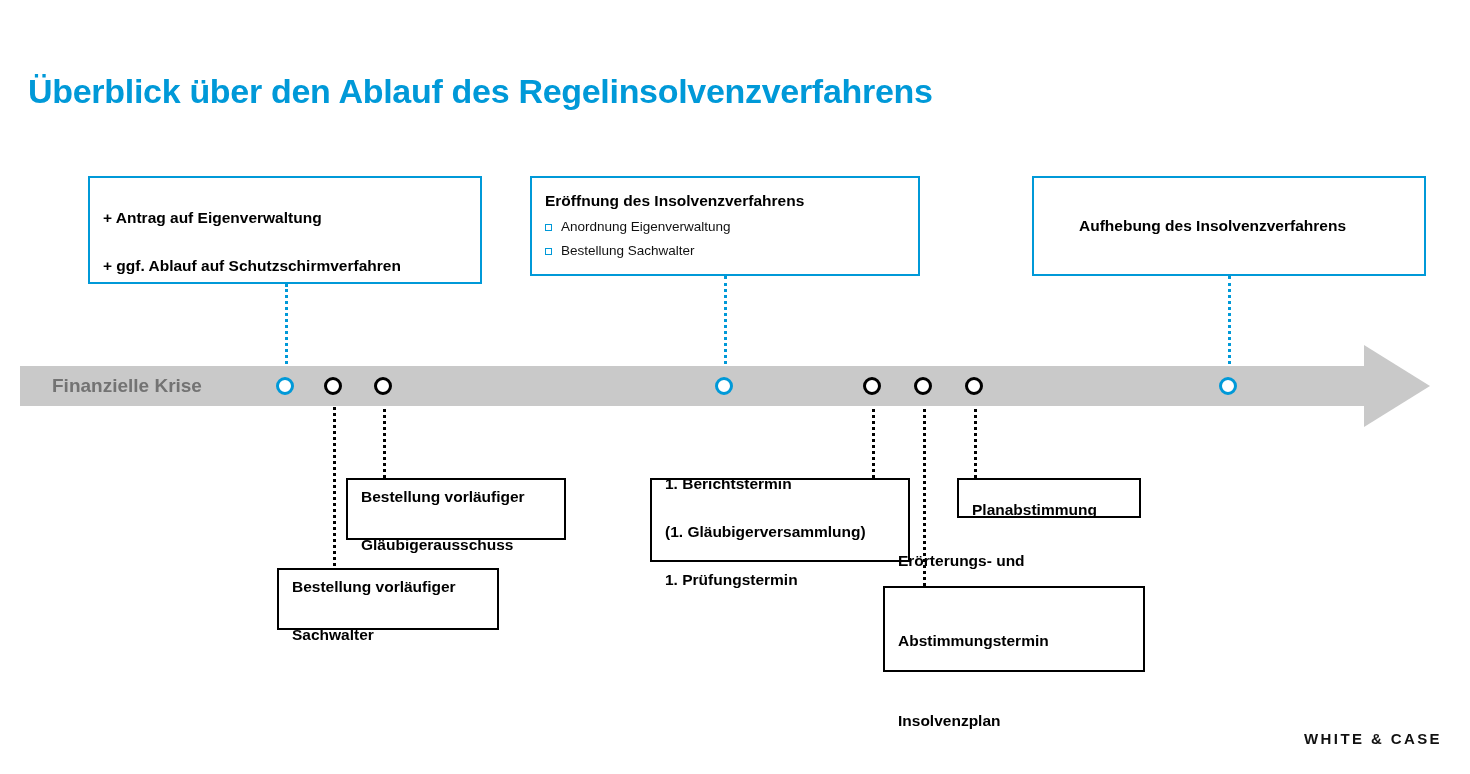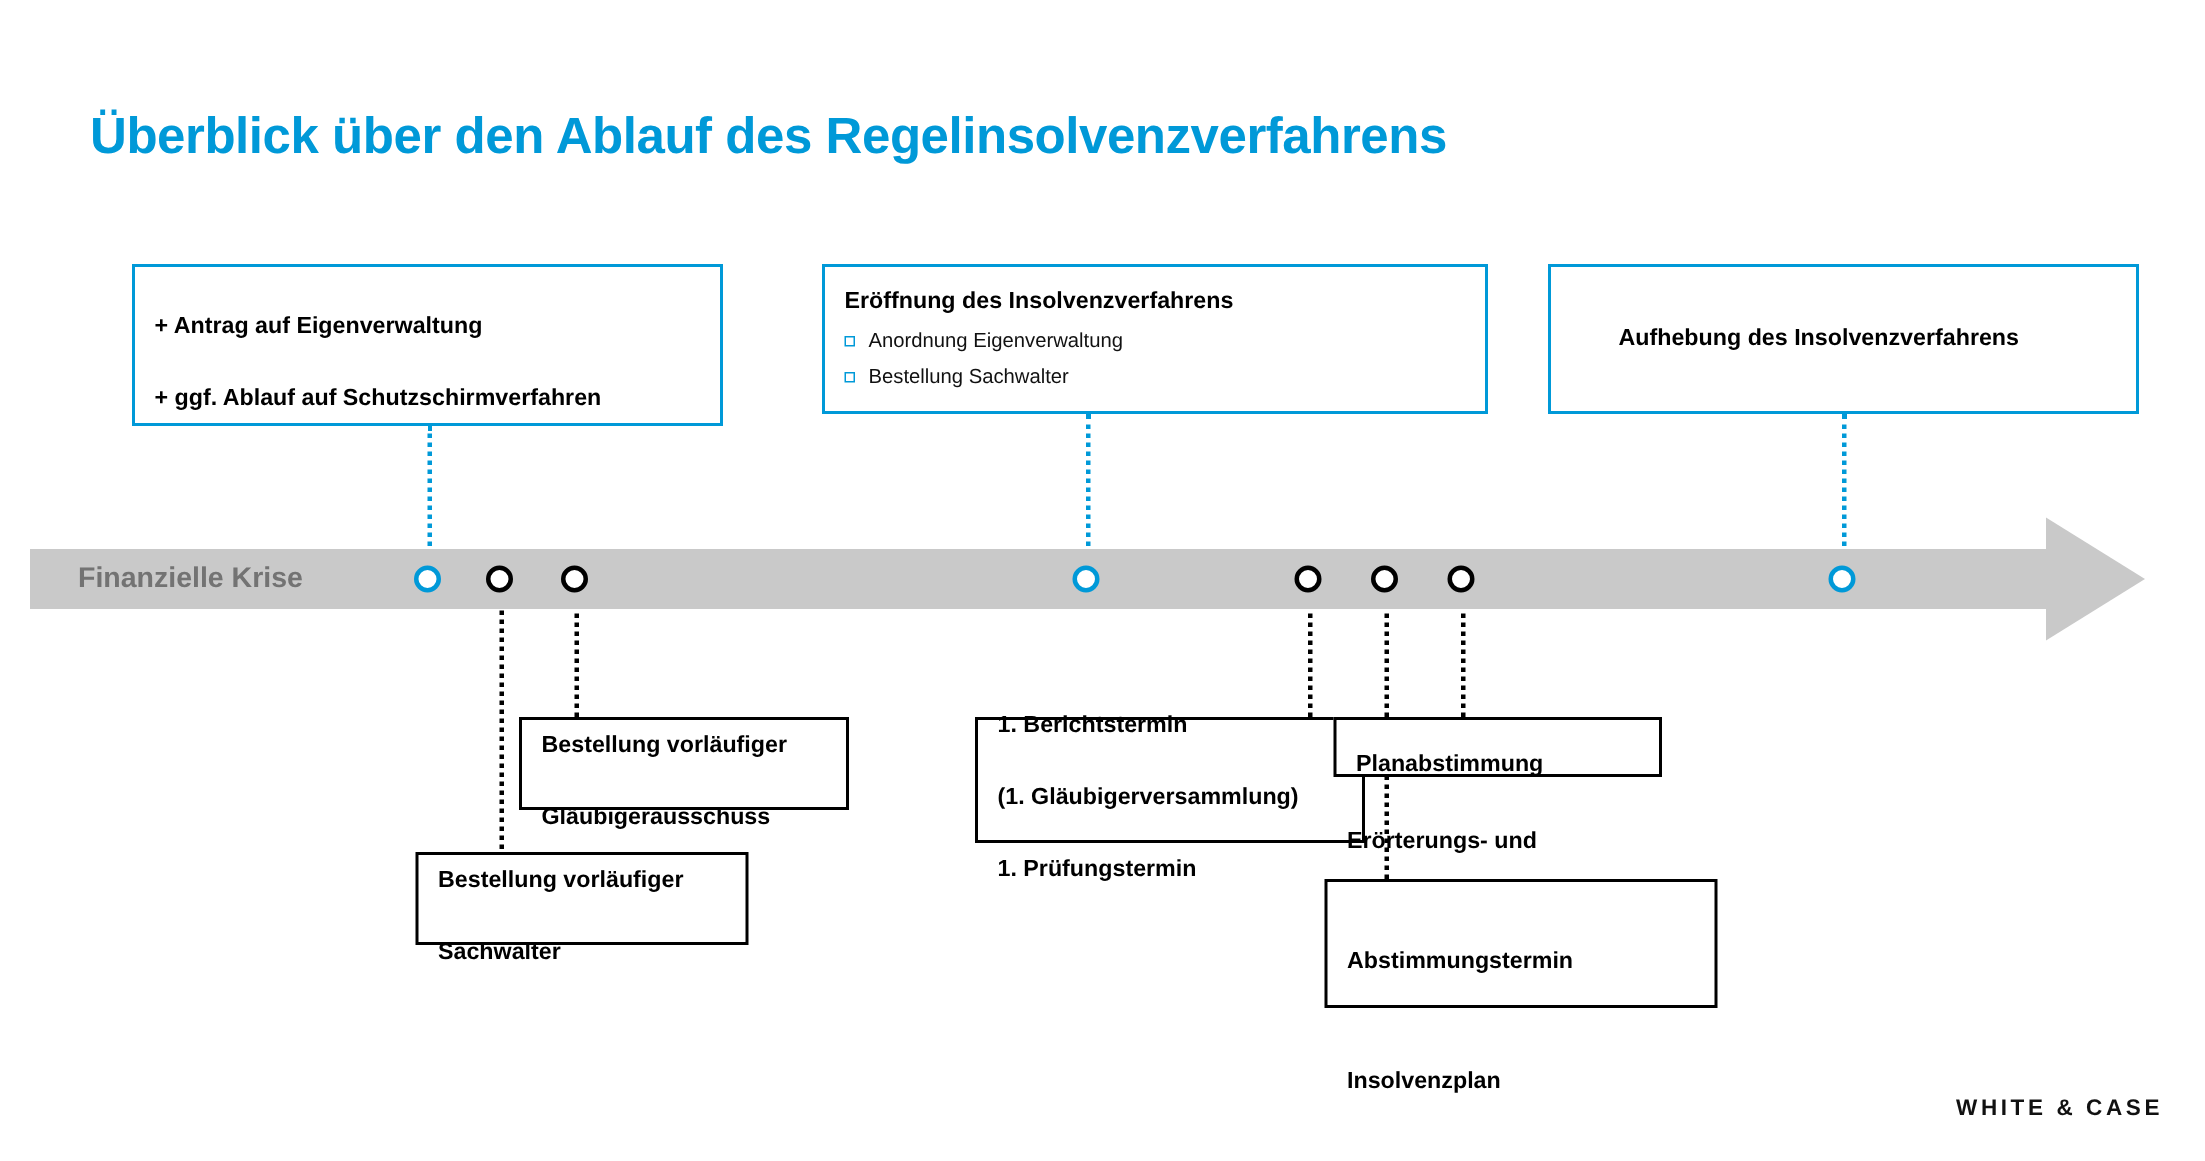--- a/index.html
+++ b/index.html
@@ -21,21 +21,20 @@
   
   .title {
     position: absolute;
     left: 28px;
     top: 72px;
     font-size: 34px;
     font-weight: bold;
     letter-spacing: -0.3px;
     color: #0099D8;
     white-space: nowrap;
-    margin-left: 32px;
   }
 
   
   .arrow-band {
     position: absolute;
     left: 20px;
     top: 366px;
     width: 1345px;
     height: 40px;
     background: #c9c9c9;
@@ -175,21 +174,21 @@
   <div class="marker black" style="left:863px; top:377px;"></div>
   <div class="marker black" style="left:914px; top:377px;"></div>
   <div class="marker black" style="left:965px; top:377px;"></div>
   <div class="marker blue" style="left:1219px; top:377px;"></div>
 
   <div class="box blue box-pad" style="left:88px; top:176px; width:394px; height:108px;">
     <div class="box-line">+ Antrag auf Eigenverwaltung</div>
     <div class="box-line">+ ggf. Ablauf auf Schutzschirmverfahren</div>
   </div>
 
-  <div class="box blue box-pad" style="left:548px; top:176px; width:444px; height:100px;">
+  <div class="box blue box-pad" style="left:530px; top:176px; width:390px; height:100px;">
     <div class="box-title">Eröffnung des Insolvenzverfahrens</div>
     <ul class="sub-list">
       <li>
         <span class="sq-bullet"></span>
         <span>Anordnung Eigenverwaltung</span>
       </li>
       <li>
         <span class="sq-bullet"></span>
         <span>Bestellung Sachwalter</span>
       </li>
@@ -209,21 +208,21 @@
     <div class="box-line">Bestellung vorläufiger</div>
     <div class="box-line">Sachwalter</div>
   </div>
 
   <div class="box black box-pad" style="left:650px; top:478px; width:260px; height:84px;">
     <div class="box-line">1. Berichtstermin</div>
     <div class="box-line">(1. Gläubigerversammlung)</div>
     <div class="box-line">1. Prüfungstermin</div>
   </div>
 
-  <div class="box black box-pad" style="left:889px; top:478px; width:219px; height:40px;">
+  <div class="box black box-pad" style="left:957px; top:478px; width:184px; height:40px;">
     <div class="box-line">Planabstimmung</div>
   </div>
 
   <div class="box black box-pad" style="left:883px; top:586px; width:262px; height:86px;gap:32px;">
     <div class="box-line">Erörterungs- und</div>
     <div class="box-line">Abstimmungstermin</div>
     <div class="box-line">Insolvenzplan</div>
   </div>
 
   <div class="logo">WHITE &amp; CASE</div>

